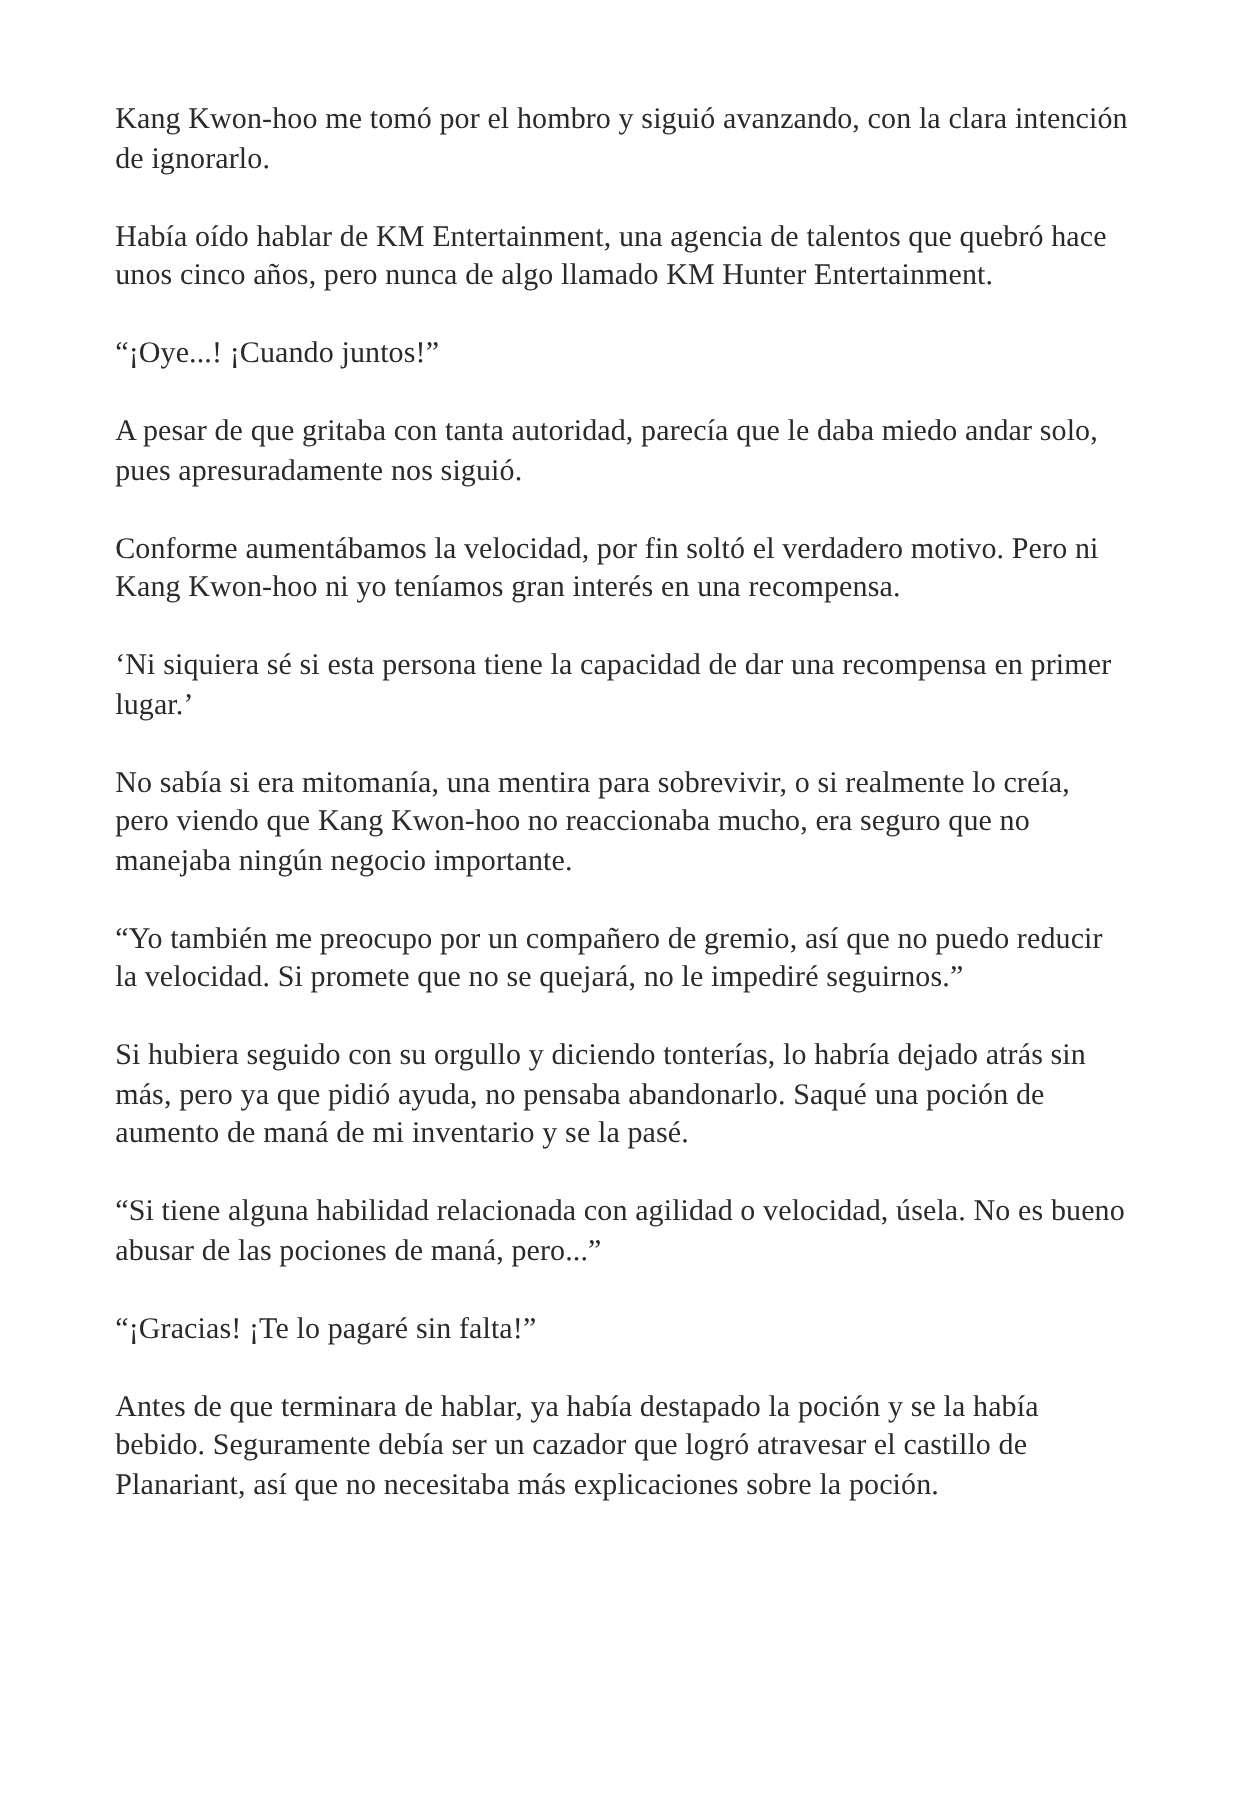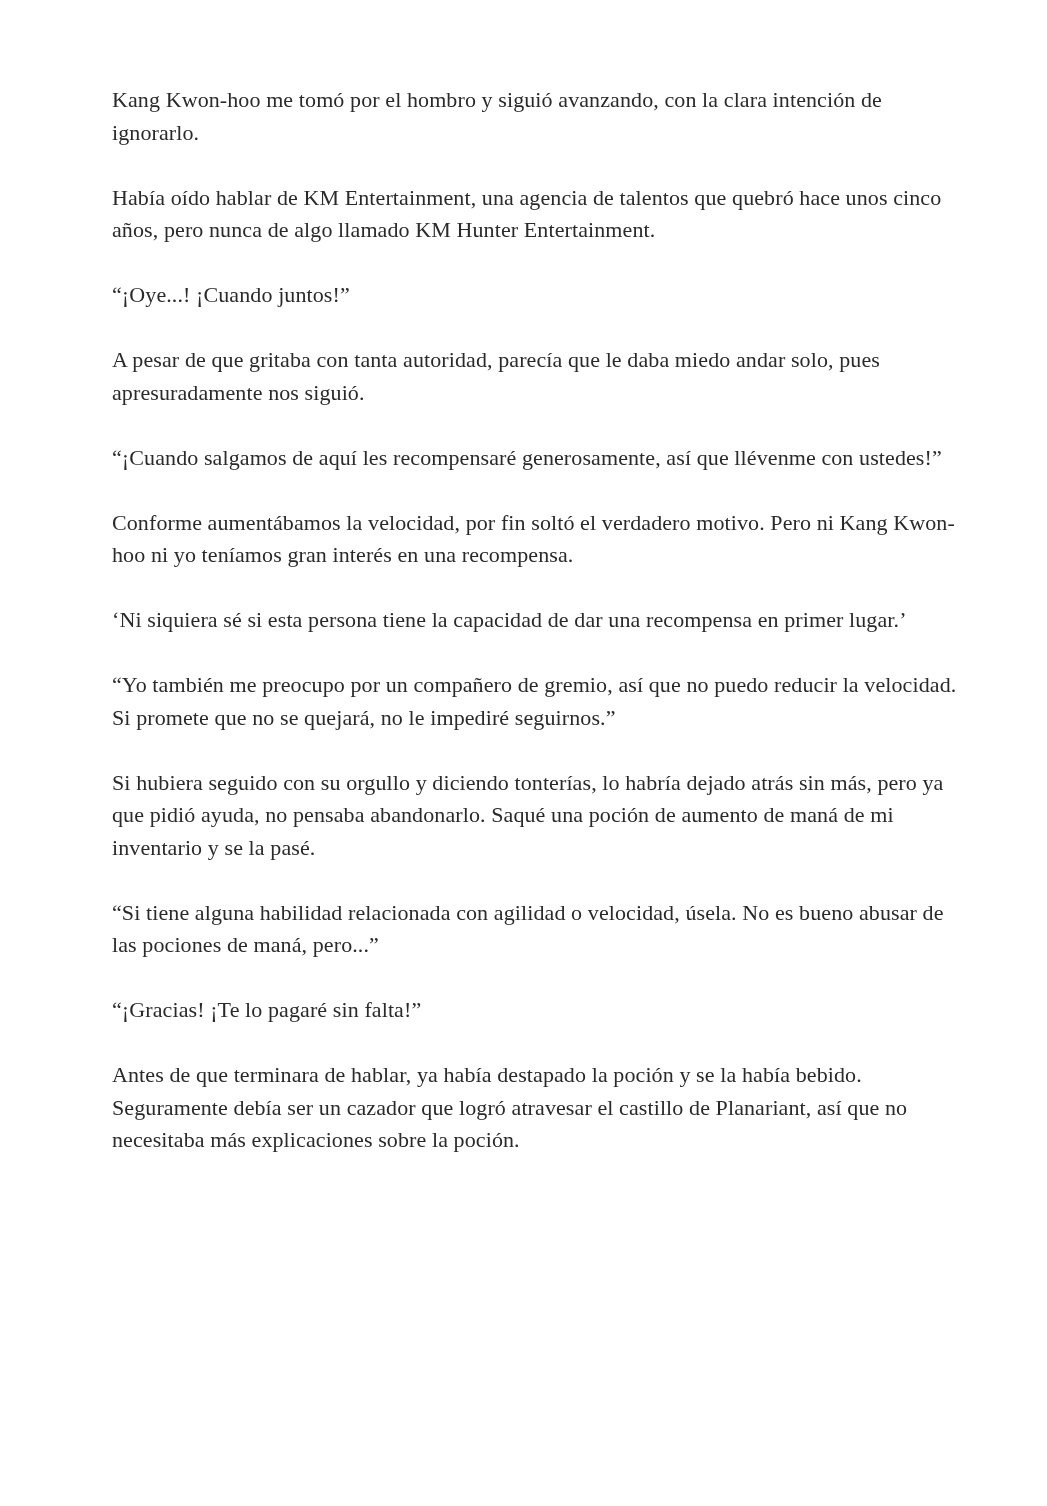--- a/index.html
+++ b/index.html
@@ -8,43 +8,43 @@
       background: #ffffff;
     }
     body {
       width: 1047px;
       height: 1506px;
       overflow: hidden;
       position: relative;
     }
     .page {
       position: absolute;
-      left: 112px;
+      left: 96px;
       top: 84px;
       width: 845px;
       font-family: "Liberation Serif", "DejaVu Serif", serif;
-      font-size: 22px;
+      font-size: 25px;
       line-height: 32.5px;
       color: #2a2a2a;
       letter-spacing: 0.1px;
     }
     .para {
       margin: 0 0 32.5px 0;
       padding: 0;
     }
   </style>
 </head>
 <body>
 
 <div class="page">
   <p class="para">Kang Kwon-hoo me tomó por el hombro y siguió avanzando, con la clara intención de ignorarlo.</p>
   <p class="para">Había oído hablar de KM Entertainment, una agencia de talentos que quebró hace unos cinco años, pero nunca de algo llamado KM Hunter Entertainment.</p>
   <p class="para">“¡Oye...! ¡Cuando juntos!”</p>
   <p class="para">A pesar de que gritaba con tanta autoridad, parecía que le daba miedo andar solo, pues apresuradamente nos siguió.</p>
-  <p class="para">“¡Cuando salgamos de aquí les recompensaré generosamente, así que llévenme con ustedes!”</p>
   <p class="para">Conforme aumentábamos la velocidad, por fin soltó el verdadero motivo. Pero ni Kang Kwon-hoo ni yo teníamos gran interés en una recompensa.</p>
   <p class="para">‘Ni siquiera sé si esta persona tiene la capacidad de dar una recompensa en primer lugar.’</p>
+  <p class="para">No sabía si era mitomanía, una mentira para sobrevivir, o si realmente lo creía, pero viendo que Kang Kwon-hoo no reaccionaba mucho, era seguro que no manejaba ningún negocio importante.</p>
   <p class="para">“Yo también me preocupo por un compañero de gremio, así que no puedo reducir la velocidad. Si promete que no se quejará, no le impediré seguirnos.”</p>
   <p class="para">Si hubiera seguido con su orgullo y diciendo tonterías, lo habría dejado atrás sin más, pero ya que pidió ayuda, no pensaba abandonarlo. Saqué una poción de aumento de maná de mi inventario y se la pasé.</p>
   <p class="para">“Si tiene alguna habilidad relacionada con agilidad o velocidad, úsela. No es bueno abusar de las pociones de maná, pero...”</p>
   <p class="para">“¡Gracias! ¡Te lo pagaré sin falta!”</p>
   <p class="para">Antes de que terminara de hablar, ya había destapado la poción y se la había bebido. Seguramente debía ser un cazador que logró atravesar el castillo de Planariant, así que no necesitaba más explicaciones sobre la poción.</p>
 </div>
 
 </body></html>

